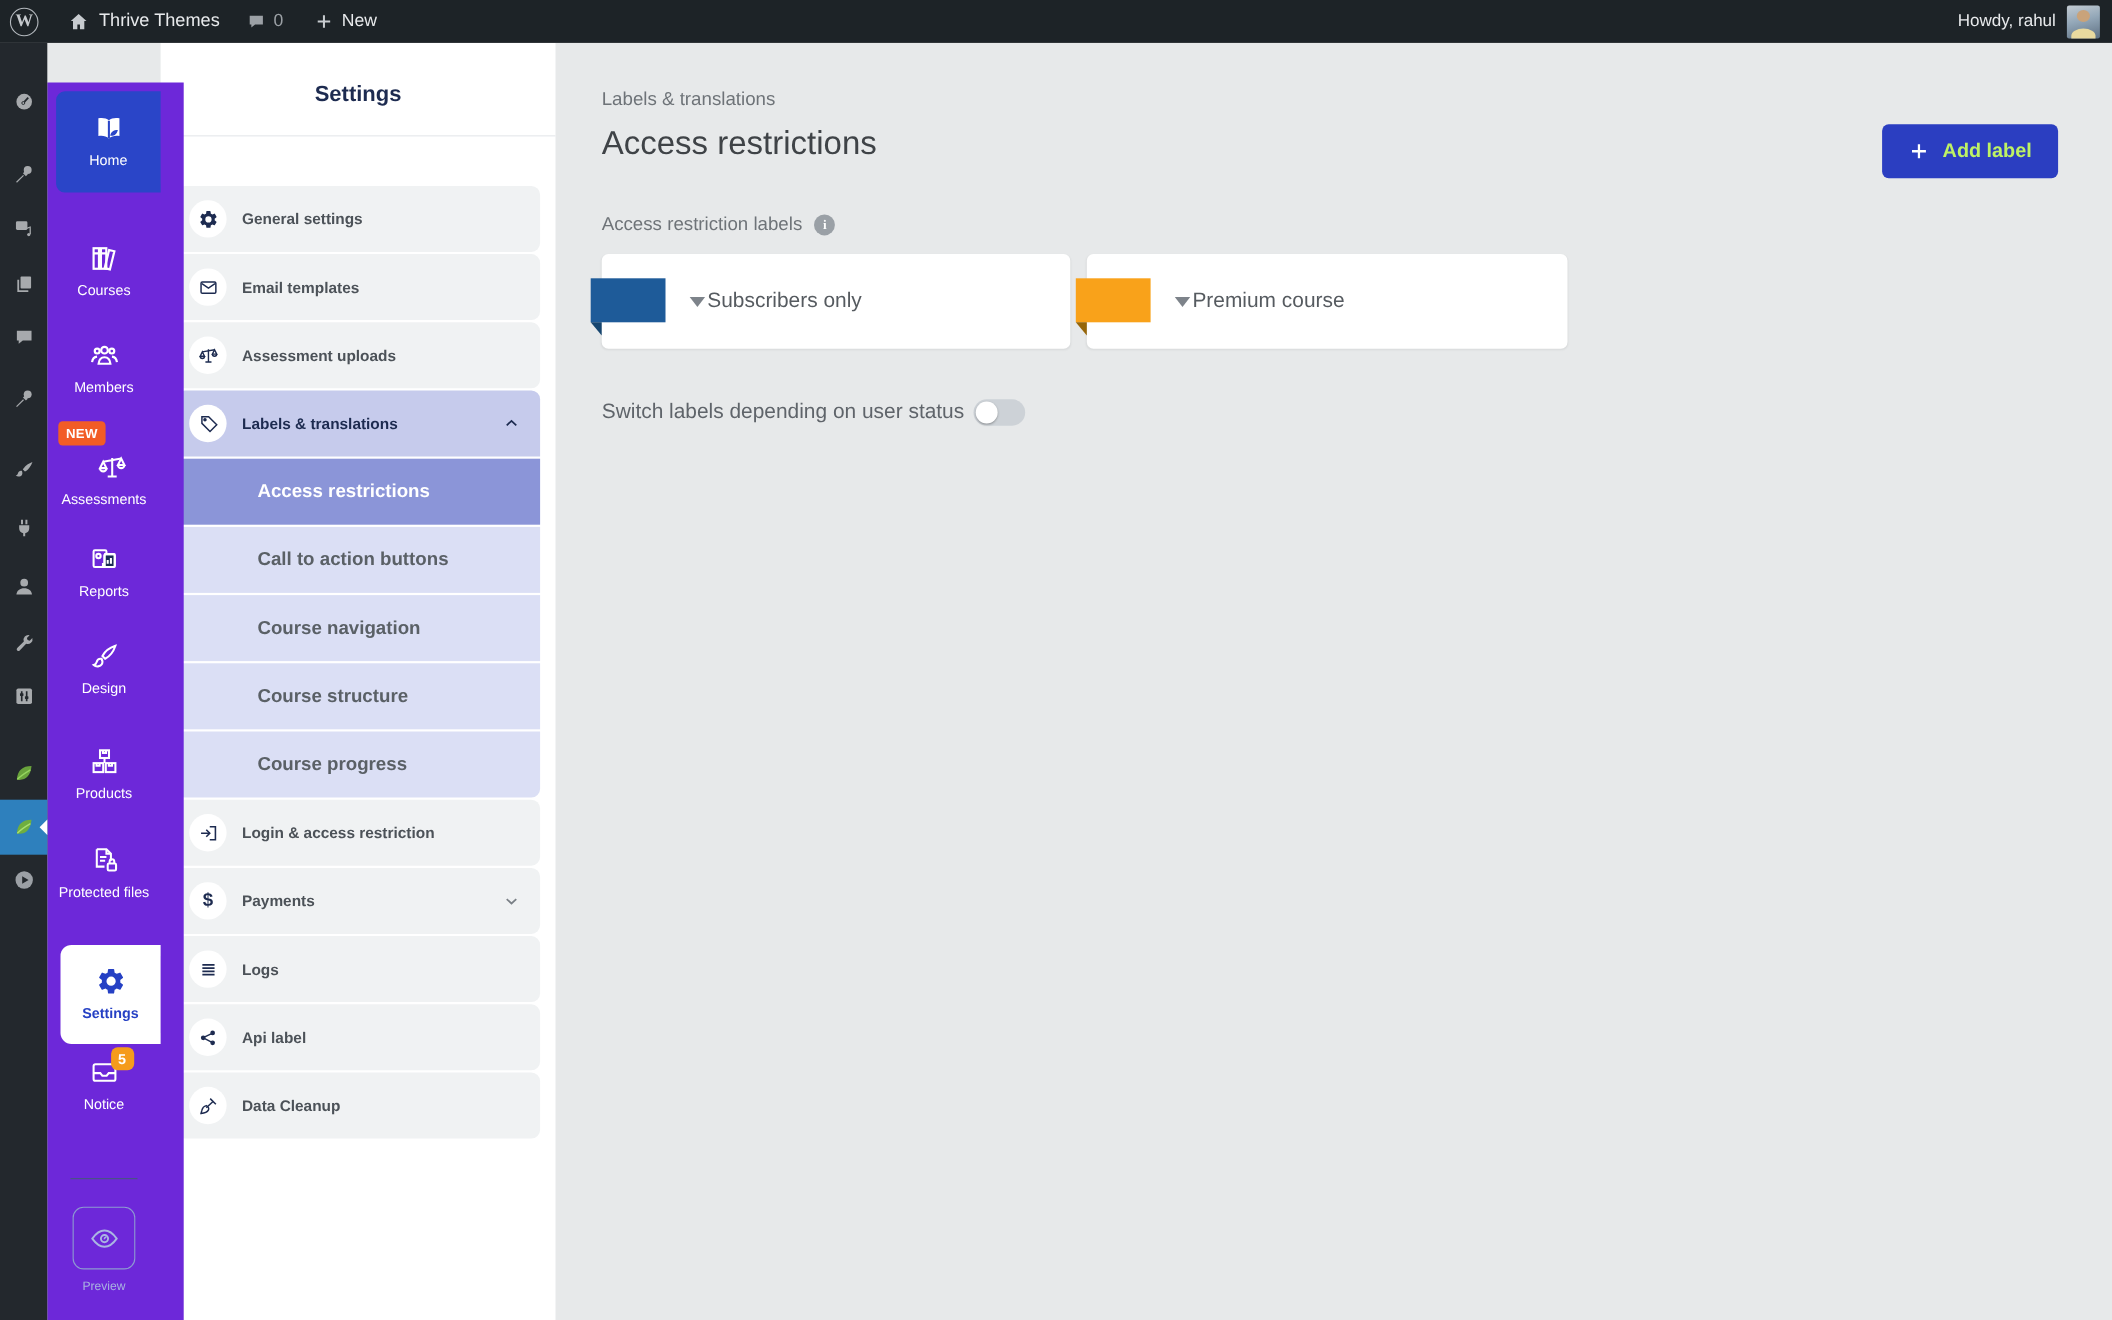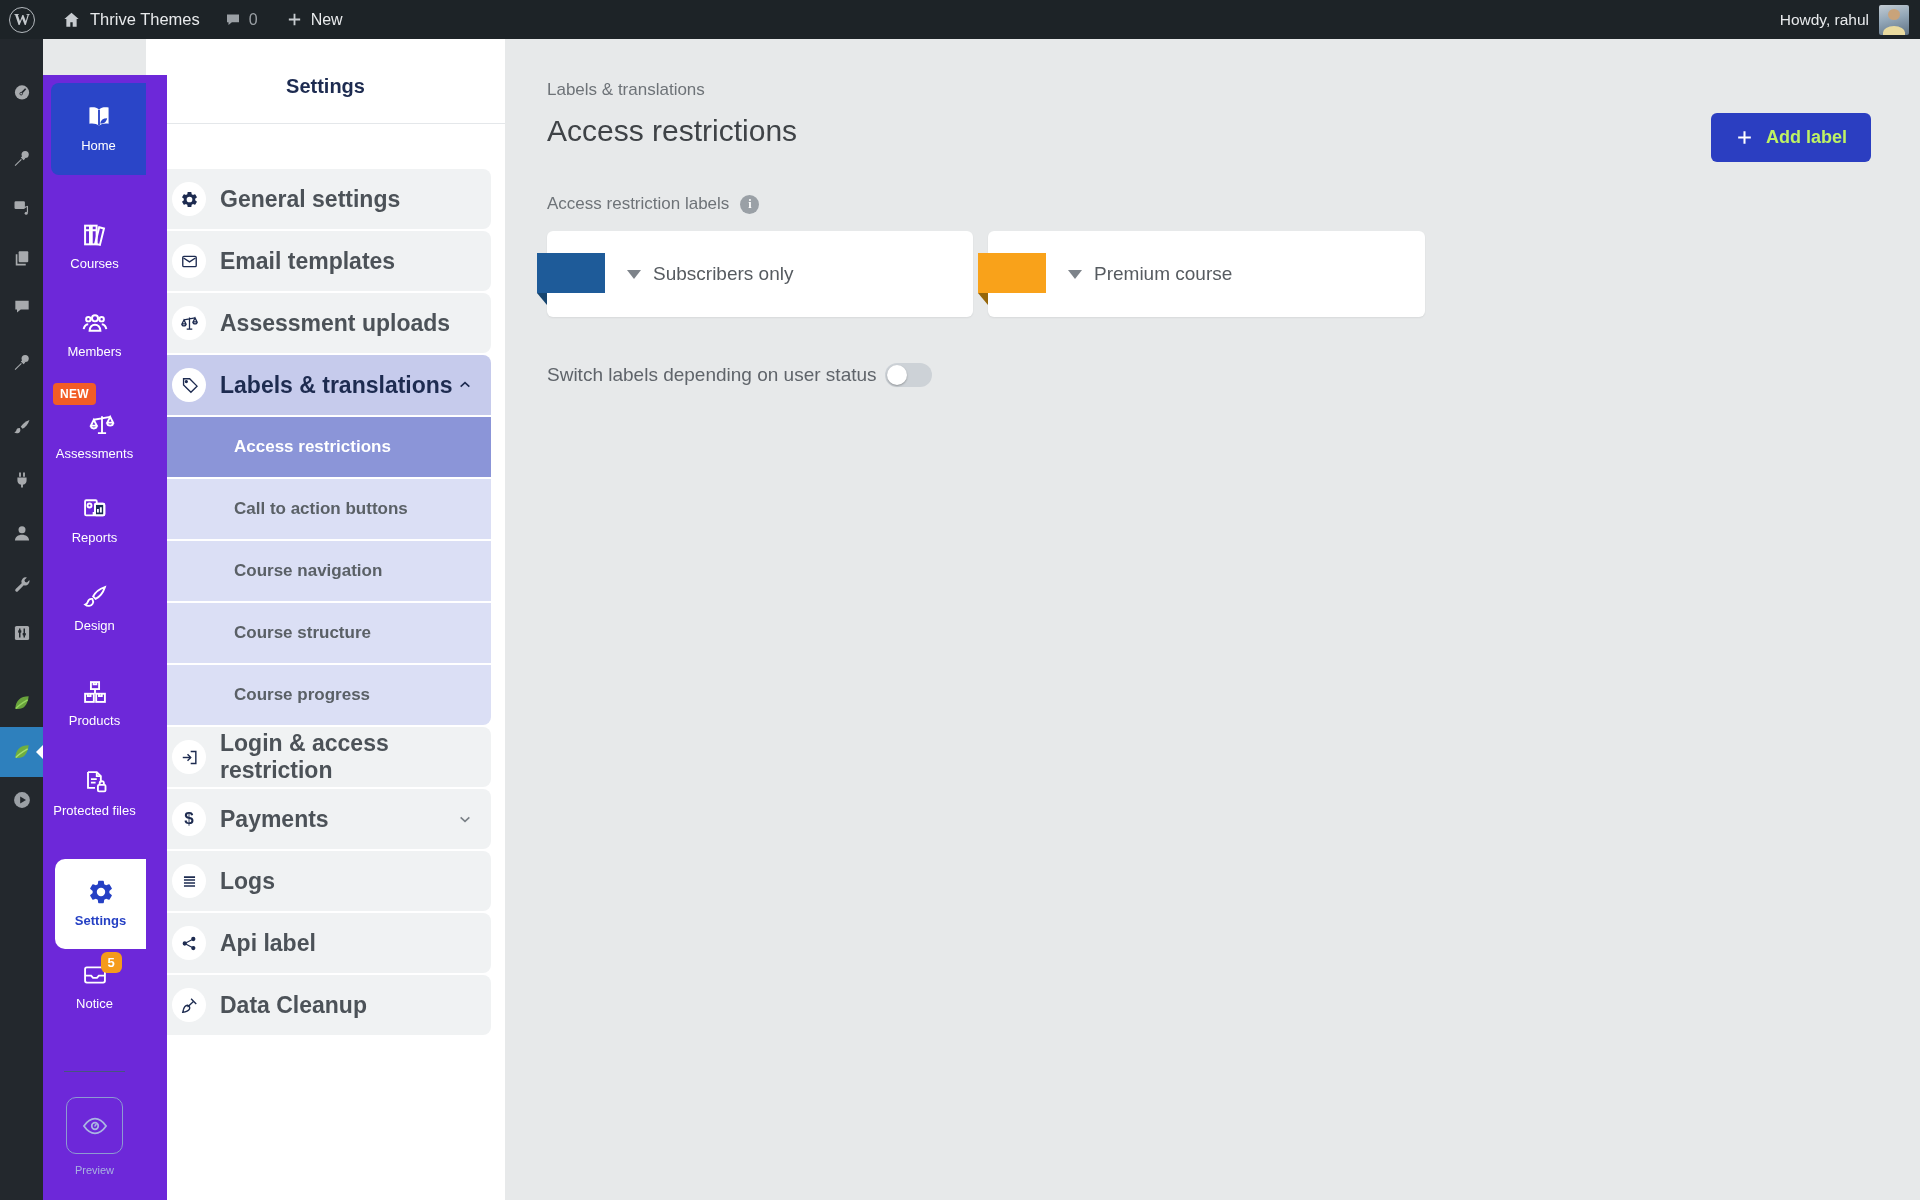--- a/index.html
+++ b/index.html
@@ -62,21 +62,21 @@
   
   .panel { position:absolute; top:39px; left:146px; width:359px; bottom:0; background:#fff; z-index:10; }
   .panel-title { margin-top:36px; text-align:center; font-size:20px; font-weight:bold; color:#1d2b50; }
   .panel-div { margin-top:25px; border-top:1px solid #e4e7ea; }
   .menu { padding:45px 14px 0; }
   .mi { height:60px; margin-bottom:2px; background:#f0f2f3; border-radius:8px;
     display:flex; align-items:center; color:#4c5258; }
   .mi-ic { width:34px; height:34px; border-radius:50%; background:#fff; margin-left:12px; flex:none;
     display:flex; align-items:center; justify-content:center; color:#1d2b50; font-weight:bold; }
   .mi-ic svg { width:19px; height:19px; }
-  .mi-lb { margin-left:14px; font-size:23px; font-weight:bold; }
+  .mi-lb { margin-left:14px; font-size:14px; font-weight:bold; }
   .grp { background:#c6cbec; border-radius:8px 8px 0 0; }
   .grp .mi-lb { color:#1d2b50; }
   .chev { margin-left:auto; margin-right:18px; }
   .ms { height:60px; margin-bottom:2px; background:#dbdff5; display:flex; align-items:center;
     color:#5a6066; font-size:17px; font-weight:bold; padding-left:74px; }
   .ms.sel { background:#8b95d8; color:#fff; }
   .ms.last { border-radius:0 0 8px 8px; }
 
   
   .main { position:absolute; top:39px; left:505px; right:0; bottom:0; background:#e7e9ea;
@@ -93,21 +93,21 @@
   .cards { display:flex; gap:15px; margin-top:17px; }
   .card { height:86px; background:#fff; border-radius:6px; box-shadow:0 1px 2px rgba(0,0,0,.07);
     position:relative; display:flex; align-items:center; }
   .card-1 { width:426px; }
   .card-2 { width:437px; }
   .ribbon { position:absolute; left:-10px; top:22px; width:68px; height:40px; }
   .fold { position:absolute; left:-10px; top:62px; width:0; height:0;
     border-top:12px solid #16456f; border-left:10px solid transparent; }
   .caret { margin-left:80px; width:0; height:0; flex:none;
     border-left:7px solid transparent; border-right:7px solid transparent; border-top:9px solid #7d838a; }
-  .card-lb { margin-left:12px; font-size:19px; color:#565b60; }
+  .card-lb { margin-left:2px; font-size:19px; color:#565b60; }
   .toggle-row { margin-top:46px; display:flex; align-items:center; gap:8px; font-size:19px; color:#5f646a; }
   .toggle { width:47px; height:24px; border-radius:12px; background:#cdd2d7; position:relative; cursor:pointer; }
   .knob { position:absolute; left:2px; top:2px; width:20px; height:20px; border-radius:50%;
     background:#fff; box-shadow:0 1px 2px rgba(0,0,0,.3); }
 </style>
 </head>
 <body>
 
 <div class="adminbar">
   <span class="wplogo">

